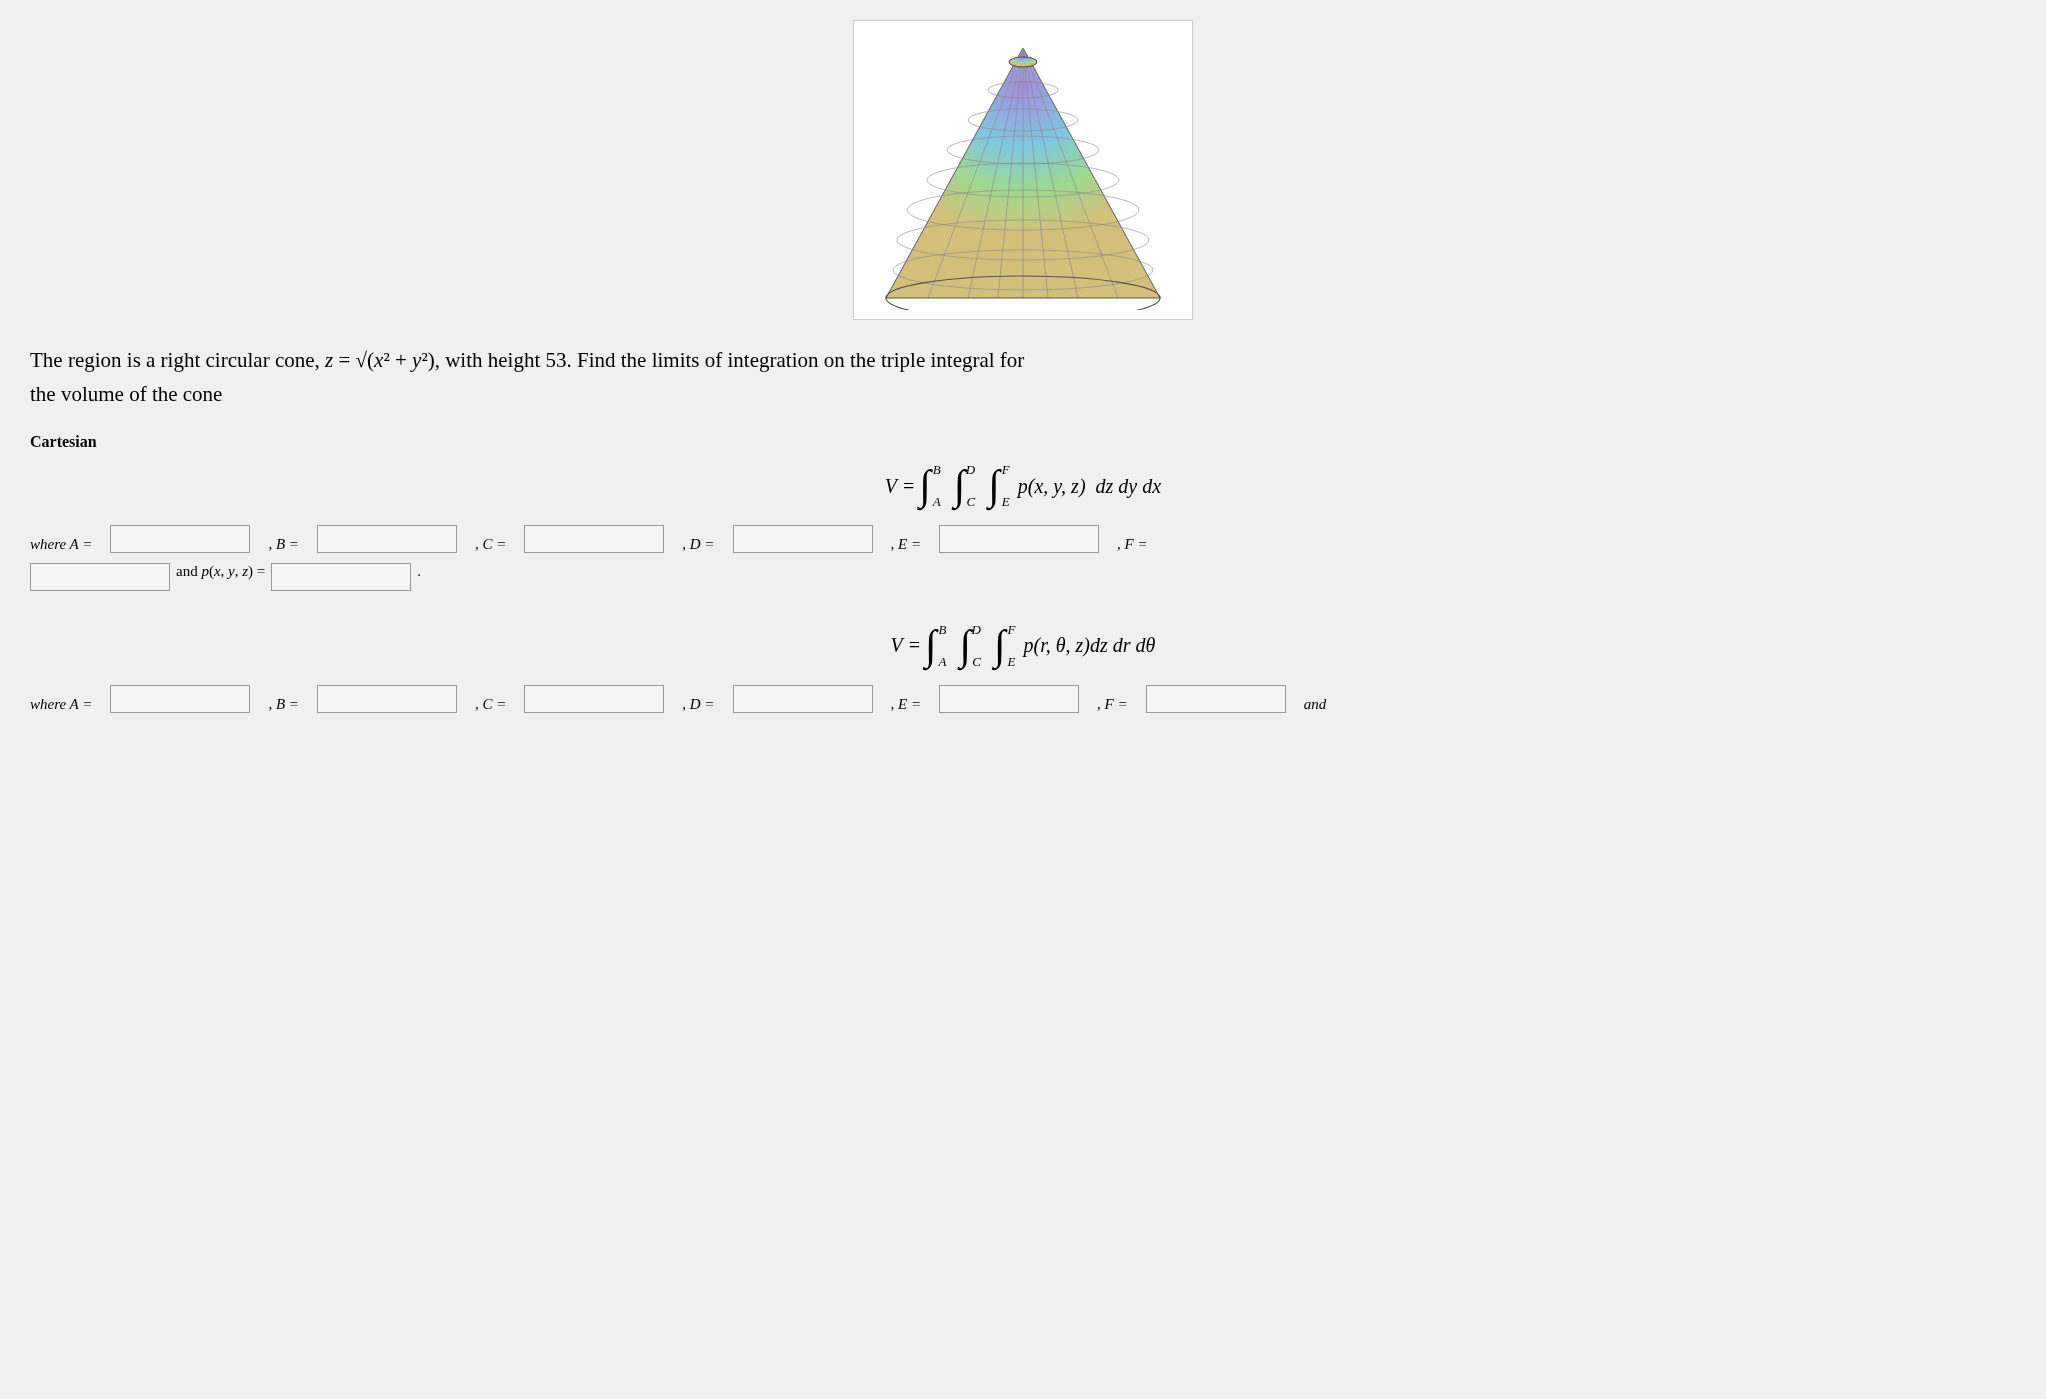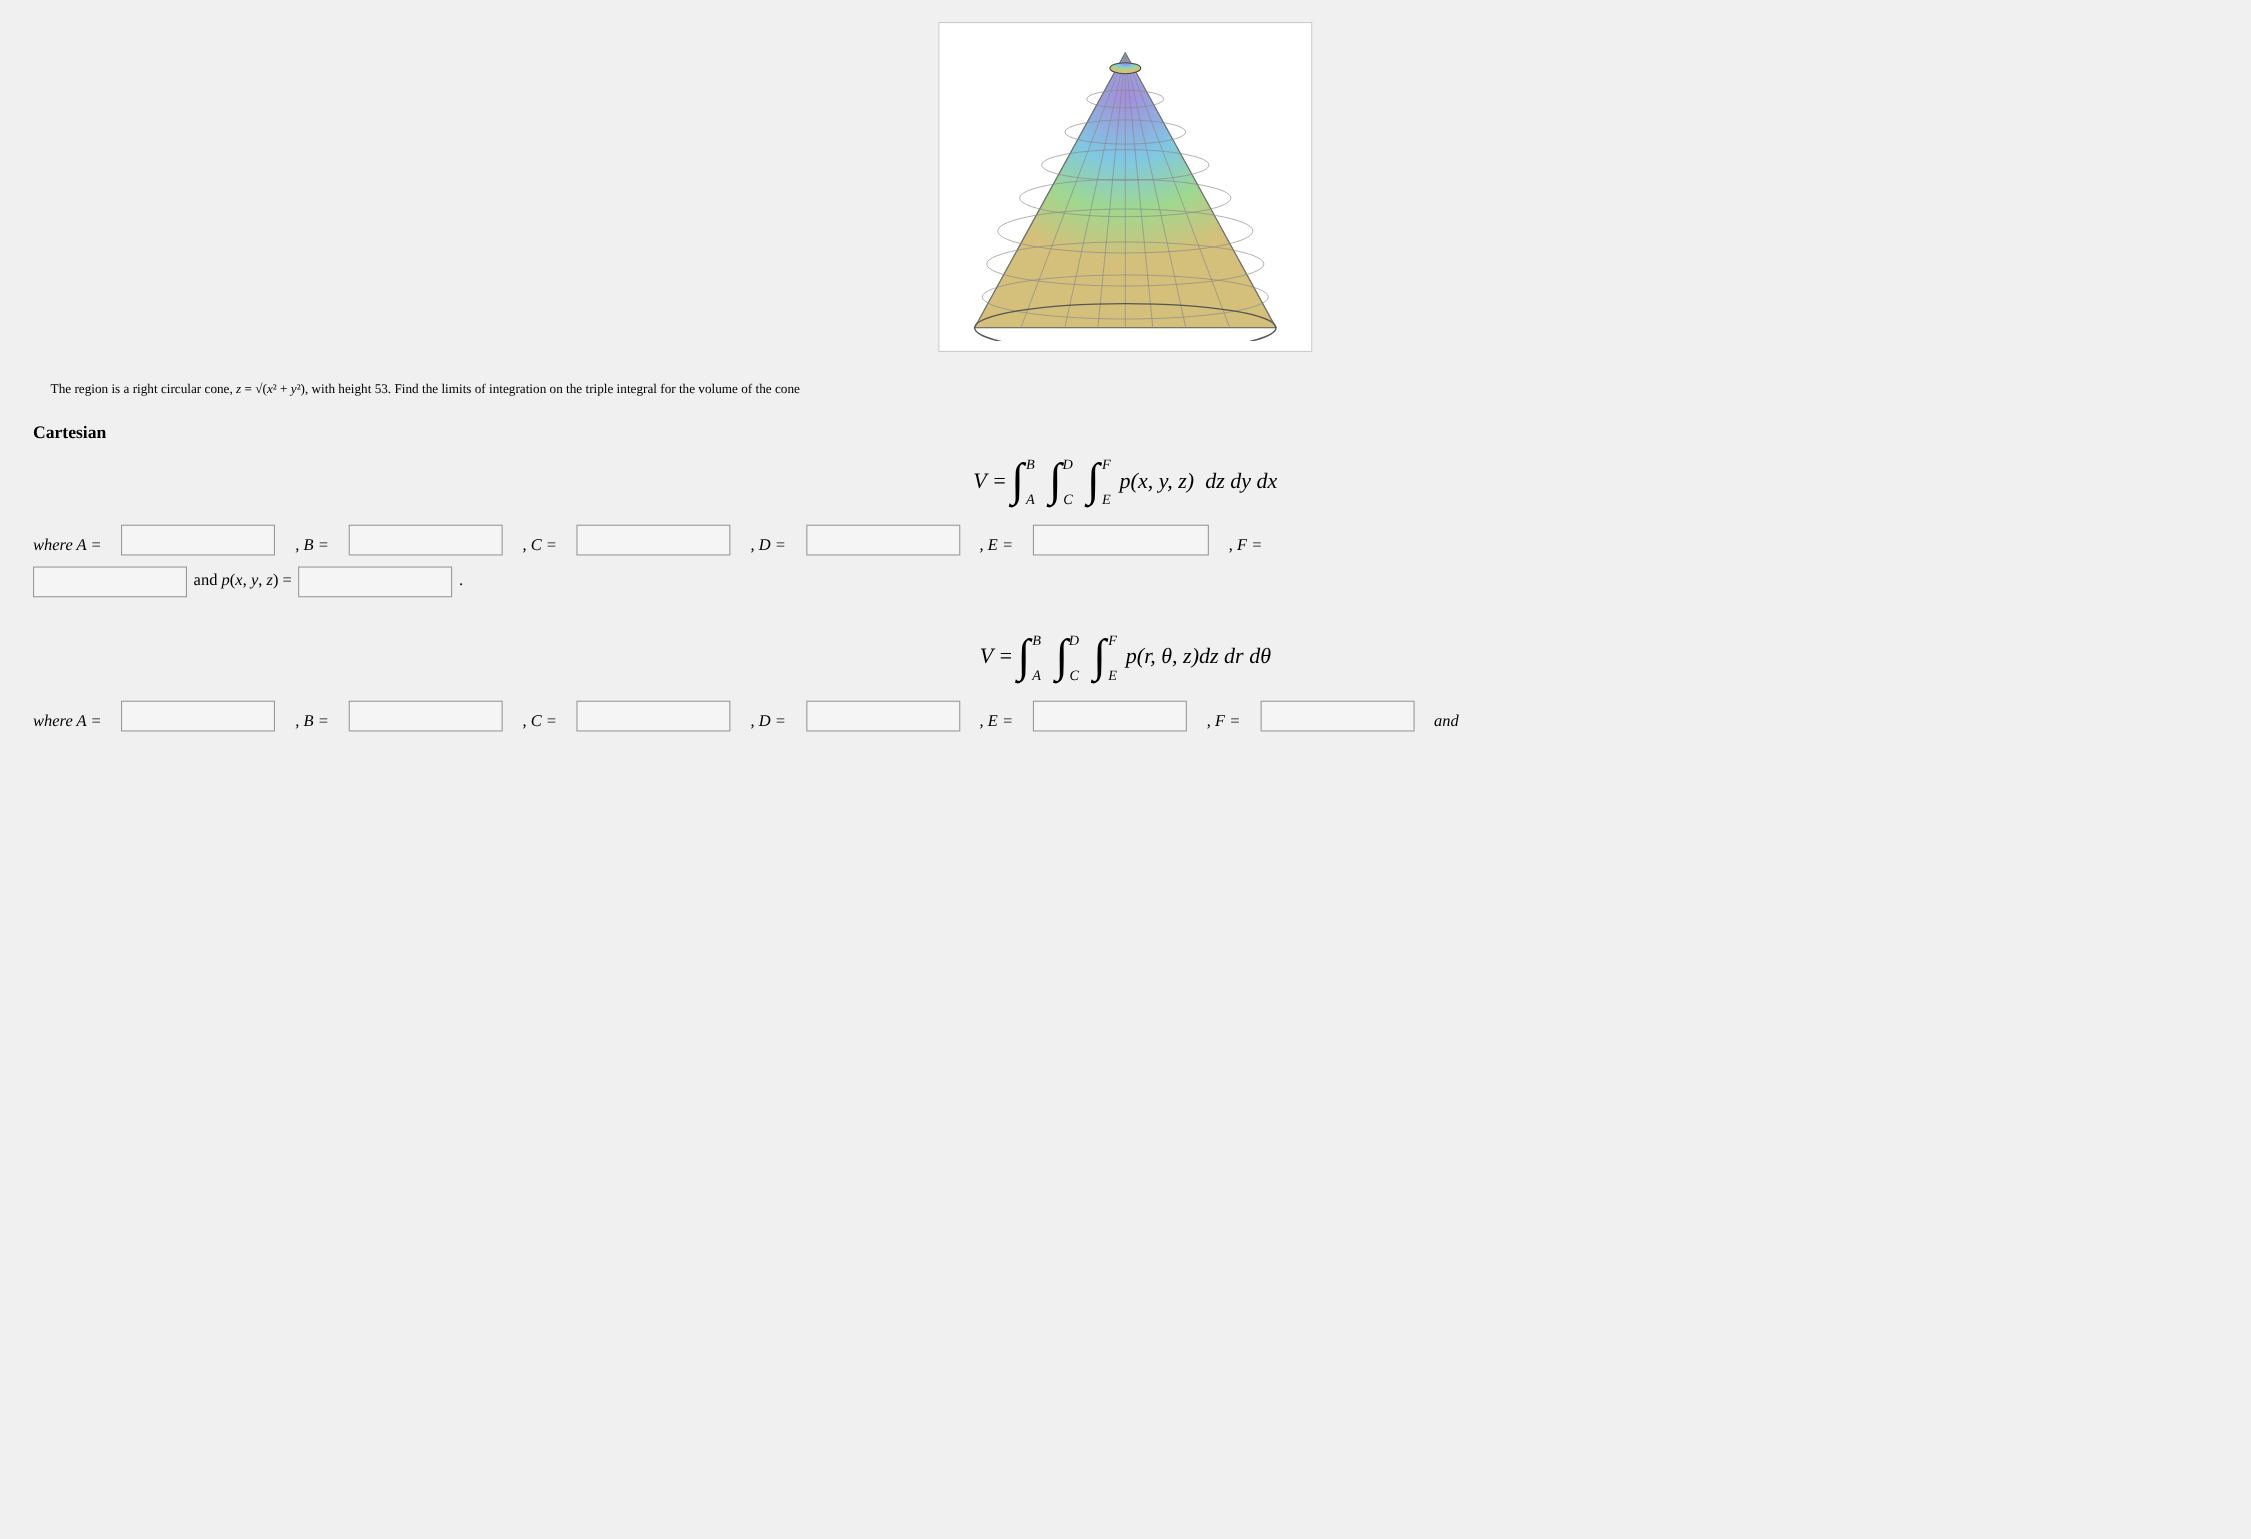--- a/index.html
+++ b/index.html
@@ -18,25 +18,24 @@
     .cone-svg-wrapper {
       width: 340px;
       height: 300px;
       background: white;
       display: flex;
       align-items: center;
       justify-content: center;
       border: 1px solid #ccc;
     }
     .problem-text {
-      font-size: 12px;
+      font-size: 21px;
       line-height: 1.6;
       margin-bottom: 22px;
       max-width: 1000px;
-      margin-left: 16px;
     }
     .section-title {
       font-weight: bold;
       font-size: 16px;
       margin-bottom: 16px;
     }
     .inputs-row {
       display: flex;
       align-items: flex-end;
       flex-wrap: wrap;
@@ -55,21 +54,21 @@
       width: 140px;
     }
     .inputs-row input.wide {
       width: 160px;
     }
     .inputs-row span {
       font-style: italic;
     }
     .second-row {
       display: flex;
-      align-items: center;
+      align-items: flex-start;
       gap: 6px;
       margin-bottom: 6px;
       font-size: 15px;
       font-family: 'Times New Roman', serif;
     }
     .second-row input[type="text"] {
       border: 1px solid #999;
       background: #f5f5f5;
       padding: 4px 6px;
       font-size: 15px;

